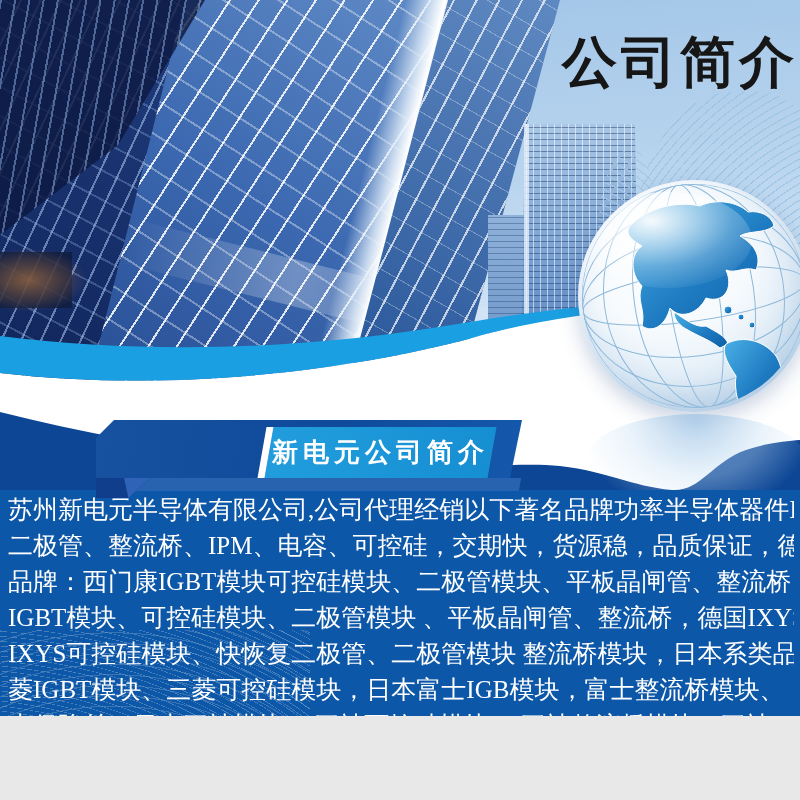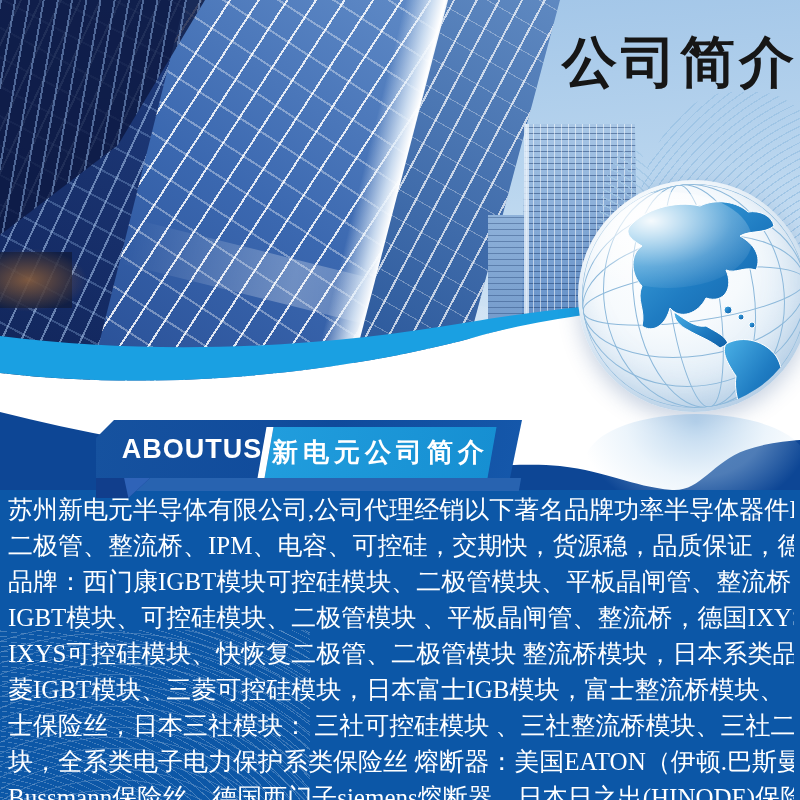--- a/index.html
+++ b/index.html
@@ -1,16 +1,16 @@
 <!DOCTYPE html>
 <html><head>
 <meta charset="utf-8">
 <style>
   html,body{margin:0;padding:0;background:#e8e8e8;}
-  .stage{position:relative;width:800px;height:800px;overflow:hidden;
+  .stage{position:relative;width:800px;height:716px;overflow:hidden;
          font-family:"Liberation Sans","DejaVu Sans",sans-serif;background:#0c57a7;}
   .stage *{position:absolute;box-sizing:border-box;}
 
   
   .hero{left:0;top:0;width:800px;height:500px;overflow:hidden;}
   .sky{left:0;top:0;width:800px;height:500px;
        background:linear-gradient(175deg,#9ec3e7 0%,#b9d5ee 40%,#d9e9f7 75%,#e8f2fa 100%);}
   .facade{left:0;top:0;width:800px;height:500px;}
   .facade-b{background:
       repeating-linear-gradient(123deg,rgba(255,255,255,.85) 0 2px,rgba(255,255,255,0) 2px 24px),
@@ -185,18 +185,17 @@
       <div class="intro-line">士保险丝，日本三社模块： 三社可控硅模块 、三社整流桥模块、三社二极管模</div>
       <div class="intro-line">块，全系类电子电力保护系类保险丝 熔断器：美国EATON（伊顿.巴斯曼）</div>
       <div class="intro-line">Bussmann保险丝，德国西门子siemens熔断器，日本日之出(HINODE)保险丝</div>
     </div>
   </div>
 
   <div class="banner-shadow"></div>
   <div class="banner-fold"></div>
   <div class="banner-fold-hi"></div>
   <div class="banner-dark"></div>
-  <div class="banner-en">ABOUTUS</div>
   <div class="banner-light">
     <div class="banner-zh">新电元公司简介</div>
   </div>
 
 </div>
 
 </body></html>

